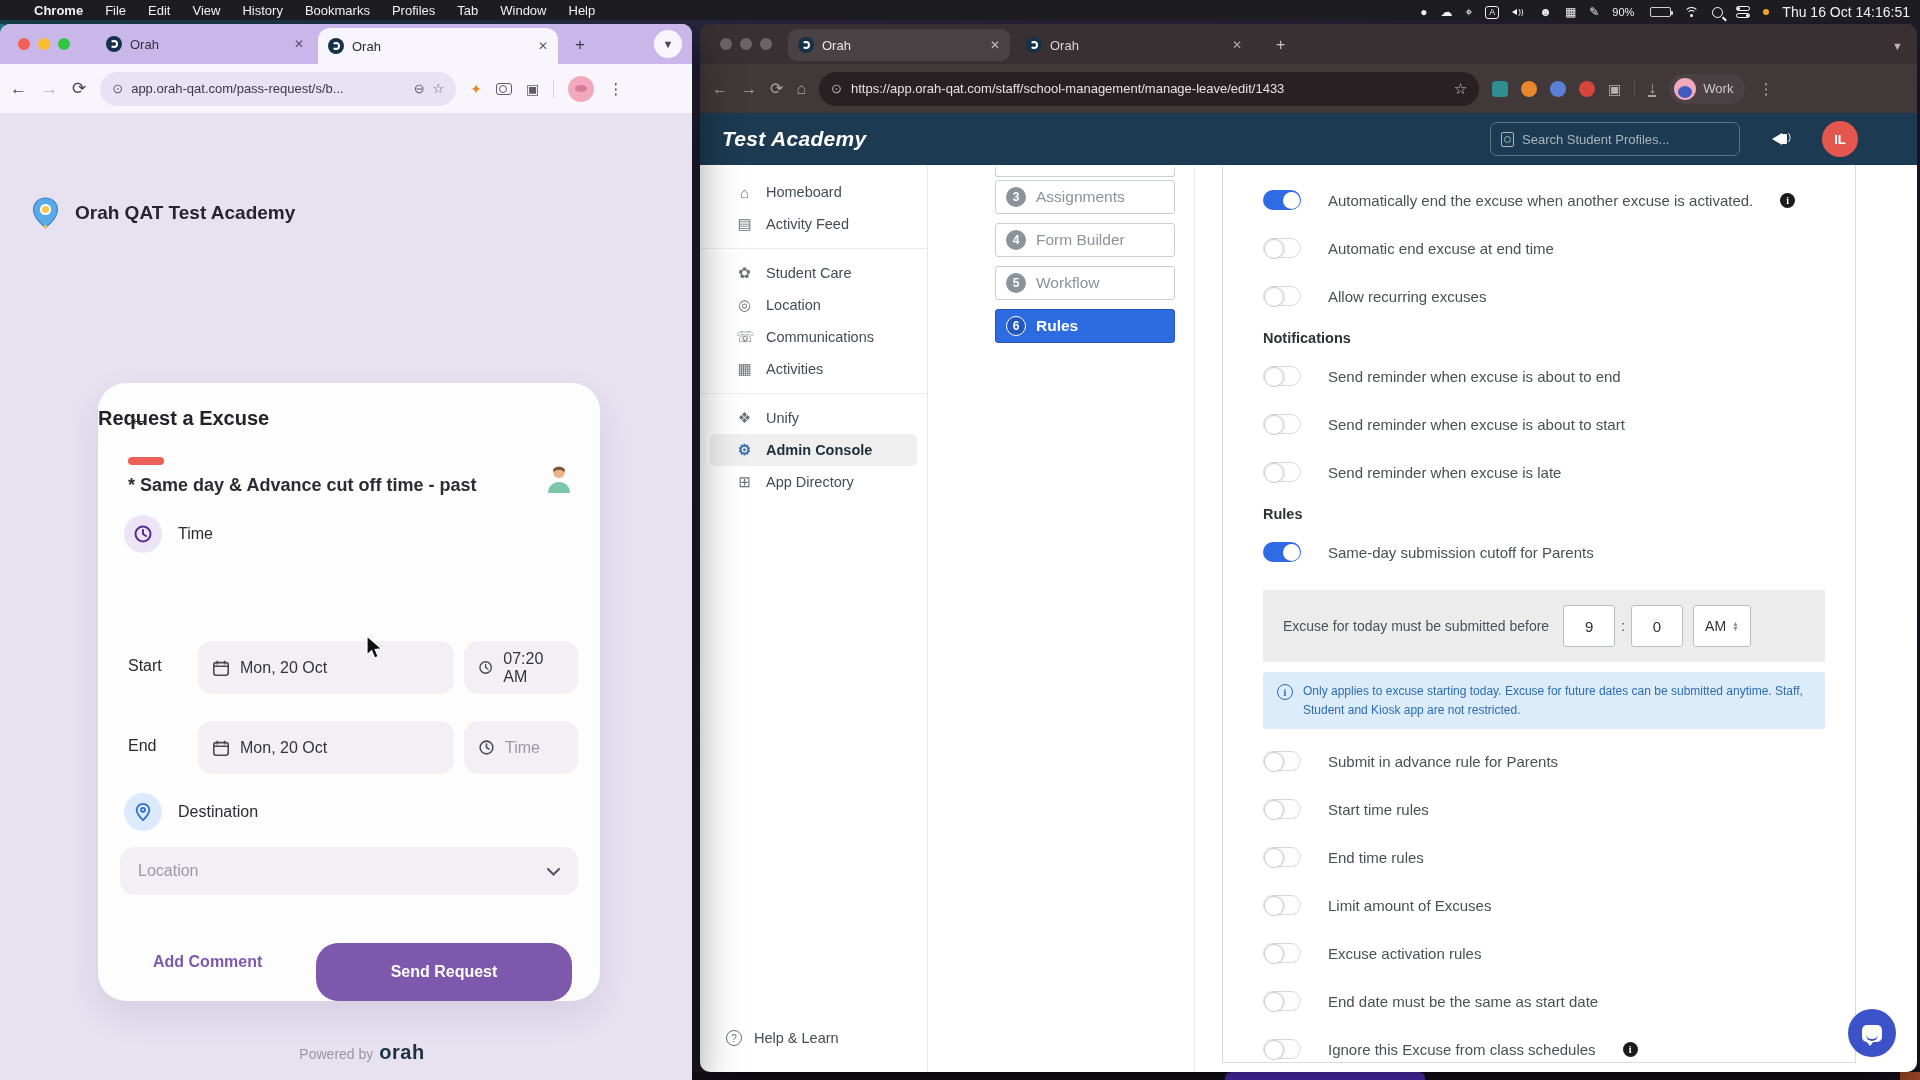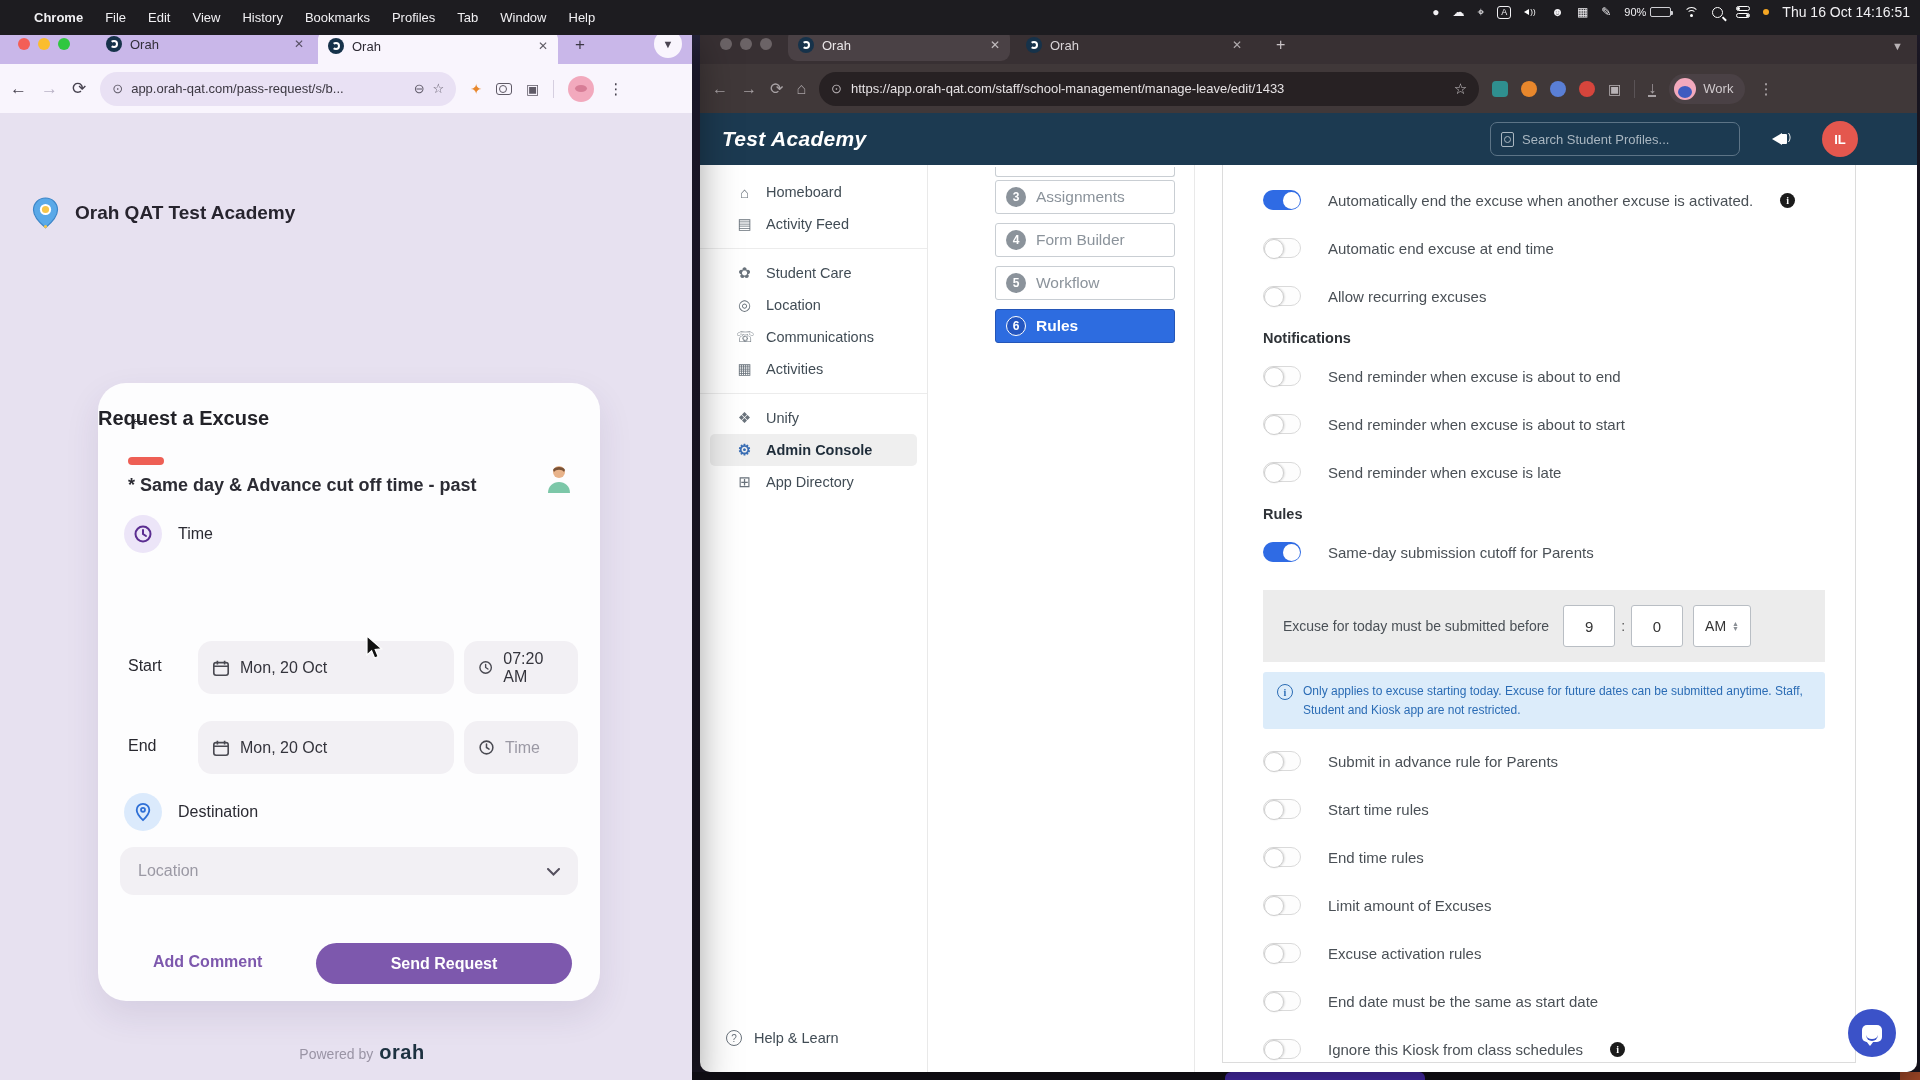--- a/index.html
+++ b/index.html
@@ -1,29 +1,29 @@
 <!DOCTYPE html>
 <html><head>
 <meta charset="utf-8">
 <style>
   *{box-sizing:border-box;margin:0;padding:0}
   html,body{width:1920px;height:1080px;overflow:hidden}
   body{font-family:"Liberation Sans",sans-serif;position:relative;
        background:linear-gradient(135deg,#15424c 0%,#2c2440 28%,#231e2e 55%,#191622 100%)}
 
   
-  #menubar{position:absolute;left:0;top:0;width:1920px;height:35px;background:#1d1c20;color:#f1f0f3;
+  #menubar{position:absolute;left:0;top:0;width:1920px;height:20px;background:#1d1c20;color:#f1f0f3;
            display:flex;align-items:center;font-size:13px;z-index:50}
   #menubar .apple{margin:0 18px 0 16px;font-size:14px}
   #menubar .mi{margin-right:22px}
   #menubar .mi.first{font-weight:bold}
   #menu-status{position:absolute;right:10px;top:0;height:24px;display:flex;align-items:center;gap:13px;color:#f1f0f3}
   .st-glyph{font-size:12px;line-height:24px}
   .abox{border:1.4px solid #f1f0f3;border-radius:3px;font-size:9px;width:14px;height:13px;display:flex;align-items:center;justify-content:center}
-  .battery{display:flex;align-items:center;gap:4px;font-size:11px}
+  .battery{display:flex;align-items:center;gap:16px;font-size:11px}
   .batt-shell{width:21px;height:10px;border:1px solid #cfcfd4;border-radius:2px;position:relative;padding:1px}
   .batt-fill{width:16px;height:6px;background:#fff;border-radius:1px}
   .batt-nub{position:absolute;right:-3px;top:2.5px;width:2px;height:4px;background:#cfcfd4;border-radius:0 1px 1px 0}
   .speaker{width:14px;height:12px;position:relative}
   .speaker:before{content:"";position:absolute;left:0;top:3px;border-top:3px solid transparent;border-bottom:3px solid transparent;border-right:5px solid #fff}
   .speaker:after{content:"))";font-size:8px;position:absolute;left:6px;top:1px;color:#fff}
   .wifi{width:15px;height:11px;position:relative}
   .wifi i{position:absolute;border:1.5px solid #fff;border-color:#fff transparent transparent transparent;border-radius:50%}
   .wifi i:nth-child(1){width:15px;height:15px;left:0;top:0}
   .wifi i:nth-child(2){width:9px;height:9px;left:3px;top:3px}
@@ -90,21 +90,21 @@
   #warn-text{font-size:13.5px;line-height:1.45;color:#e78c35}
   .fld-row{position:absolute;left:0;width:100%}
   .fld-label{position:absolute;left:30px;font-size:16px;color:#28282f;top:16px}
   .fld{position:absolute;height:53px;background:#f2f0f4;border-radius:14px;display:flex;align-items:center;gap:10px;padding:0 14px;
        font-size:16px;color:#34343c}
   .fld .ph{color:#9b99a4}
   #loc-select{position:absolute;left:22px;top:464px;width:458px;height:48px;background:#f2f0f4;border-radius:14px;
               display:flex;align-items:center;padding:0 18px;font-size:16px;color:#9b99a4}
   #loc-select .chv{margin-left:auto;color:#55505e}
   #addcomment{position:absolute;left:55px;top:570px;font-size:16px;font-weight:bold;color:#7d58ad}
-  #sendreq{position:absolute;left:218px;top:560px;width:256px;height:41px;border-radius:22px;background:#7d58ad;border:none;
+  #sendreq{position:absolute;left:218px;top:560px;width:256px;height:58px;border-radius:22px;background:#7d58ad;border:none;
            color:#fff;font-size:16px;font-weight:bold;font-family:"Liberation Sans",sans-serif}
   #powered{position:absolute;left:16px;bottom:16px;width:100%;text-align:center;color:#9a94a5;font-size:14px}
   #powered b{color:#1d3140;font-size:20px;letter-spacing:.5px;margin-left:6px;font-weight:bold}
   #cursor{position:absolute;left:366px;top:522px;z-index:40}
 
   
   #win-r{position:absolute;left:700px;top:24px;width:1217px;height:1048px;border-radius:10px;overflow:hidden;
          background:#3a3234;box-shadow:0 18px 45px rgba(0,0,0,.55);z-index:9}
   #r-tabs{height:40px;background:#383033;position:relative}
   #r-tabs .winctl{position:absolute;left:20px;top:14px}
@@ -566,21 +566,21 @@
         <div class="rrow">
           <span class="tgl off"></span>
           <span>Excuse activation rules</span>
         </div>
         <div class="rrow">
           <span class="tgl off"></span>
           <span>End date must be the same as start date</span>
         </div>
         <div class="rrow">
           <span class="tgl off"></span>
-          <span>Ignore this Kiosk from class schedules</span>
+          <span>Ignore this Excuse from class schedules</span>
           <span class="info-dot">i</span>
         </div>
       </div>
 
     <div id="help-item">
       <span class="q-ic">?</span>
       <span>Help &amp; Learn</span>
     </div>
 
     <div id="intercom">

